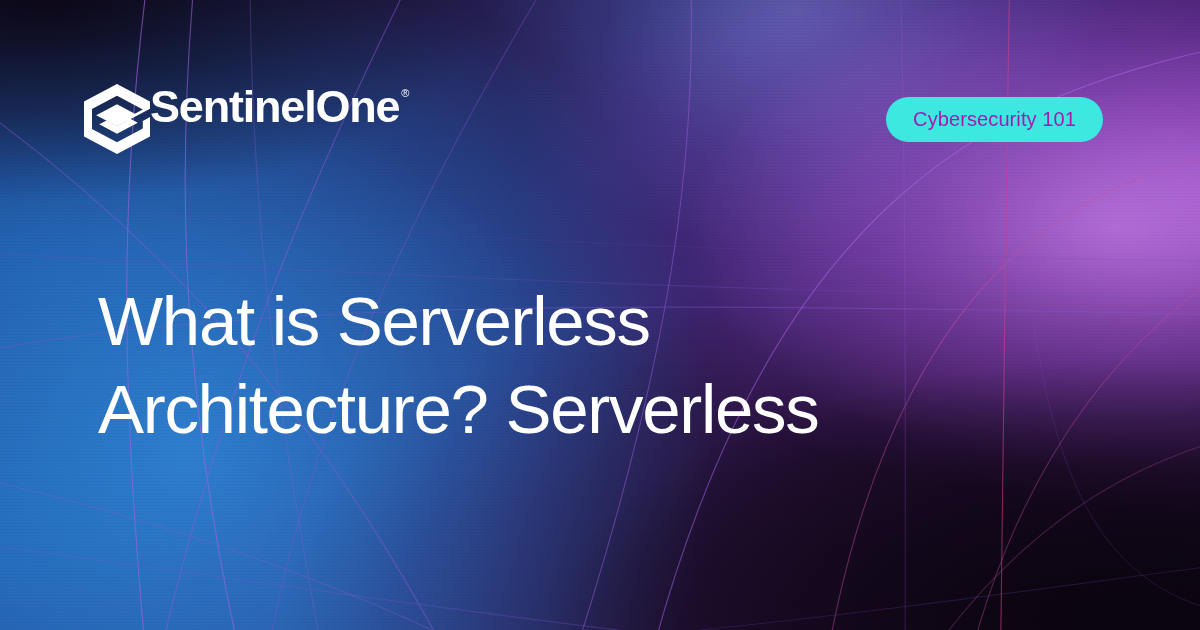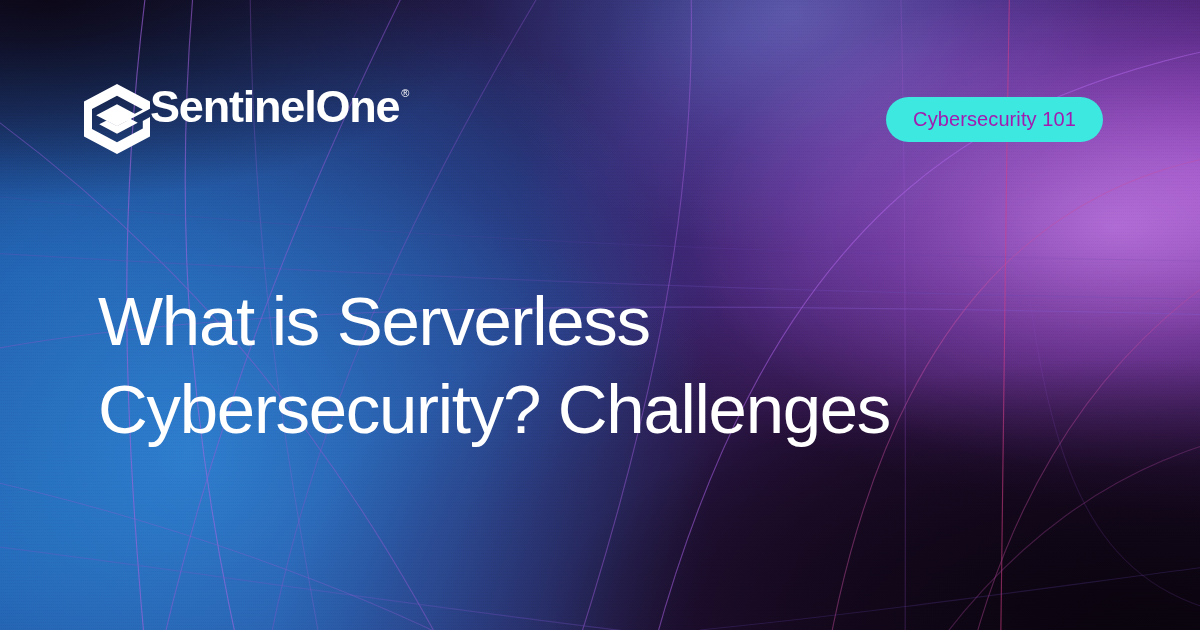--- a/index.html
+++ b/index.html
@@ -138,16 +138,16 @@
       <span id="logo-reg">®</span>
     </div>
   </div>
 
   <div id="badge">
     <span id="badge-label">Cybersecurity 101</span>
   </div>
 
   <h1 id="title">
     <span class="line">What is Serverless</span>
-    <span class="line">Cybersecurity? Challenges</span>
+    <span class="line">Architecture? Serverless</span>
   </h1>
 
 </div>
 
 </body></html>

